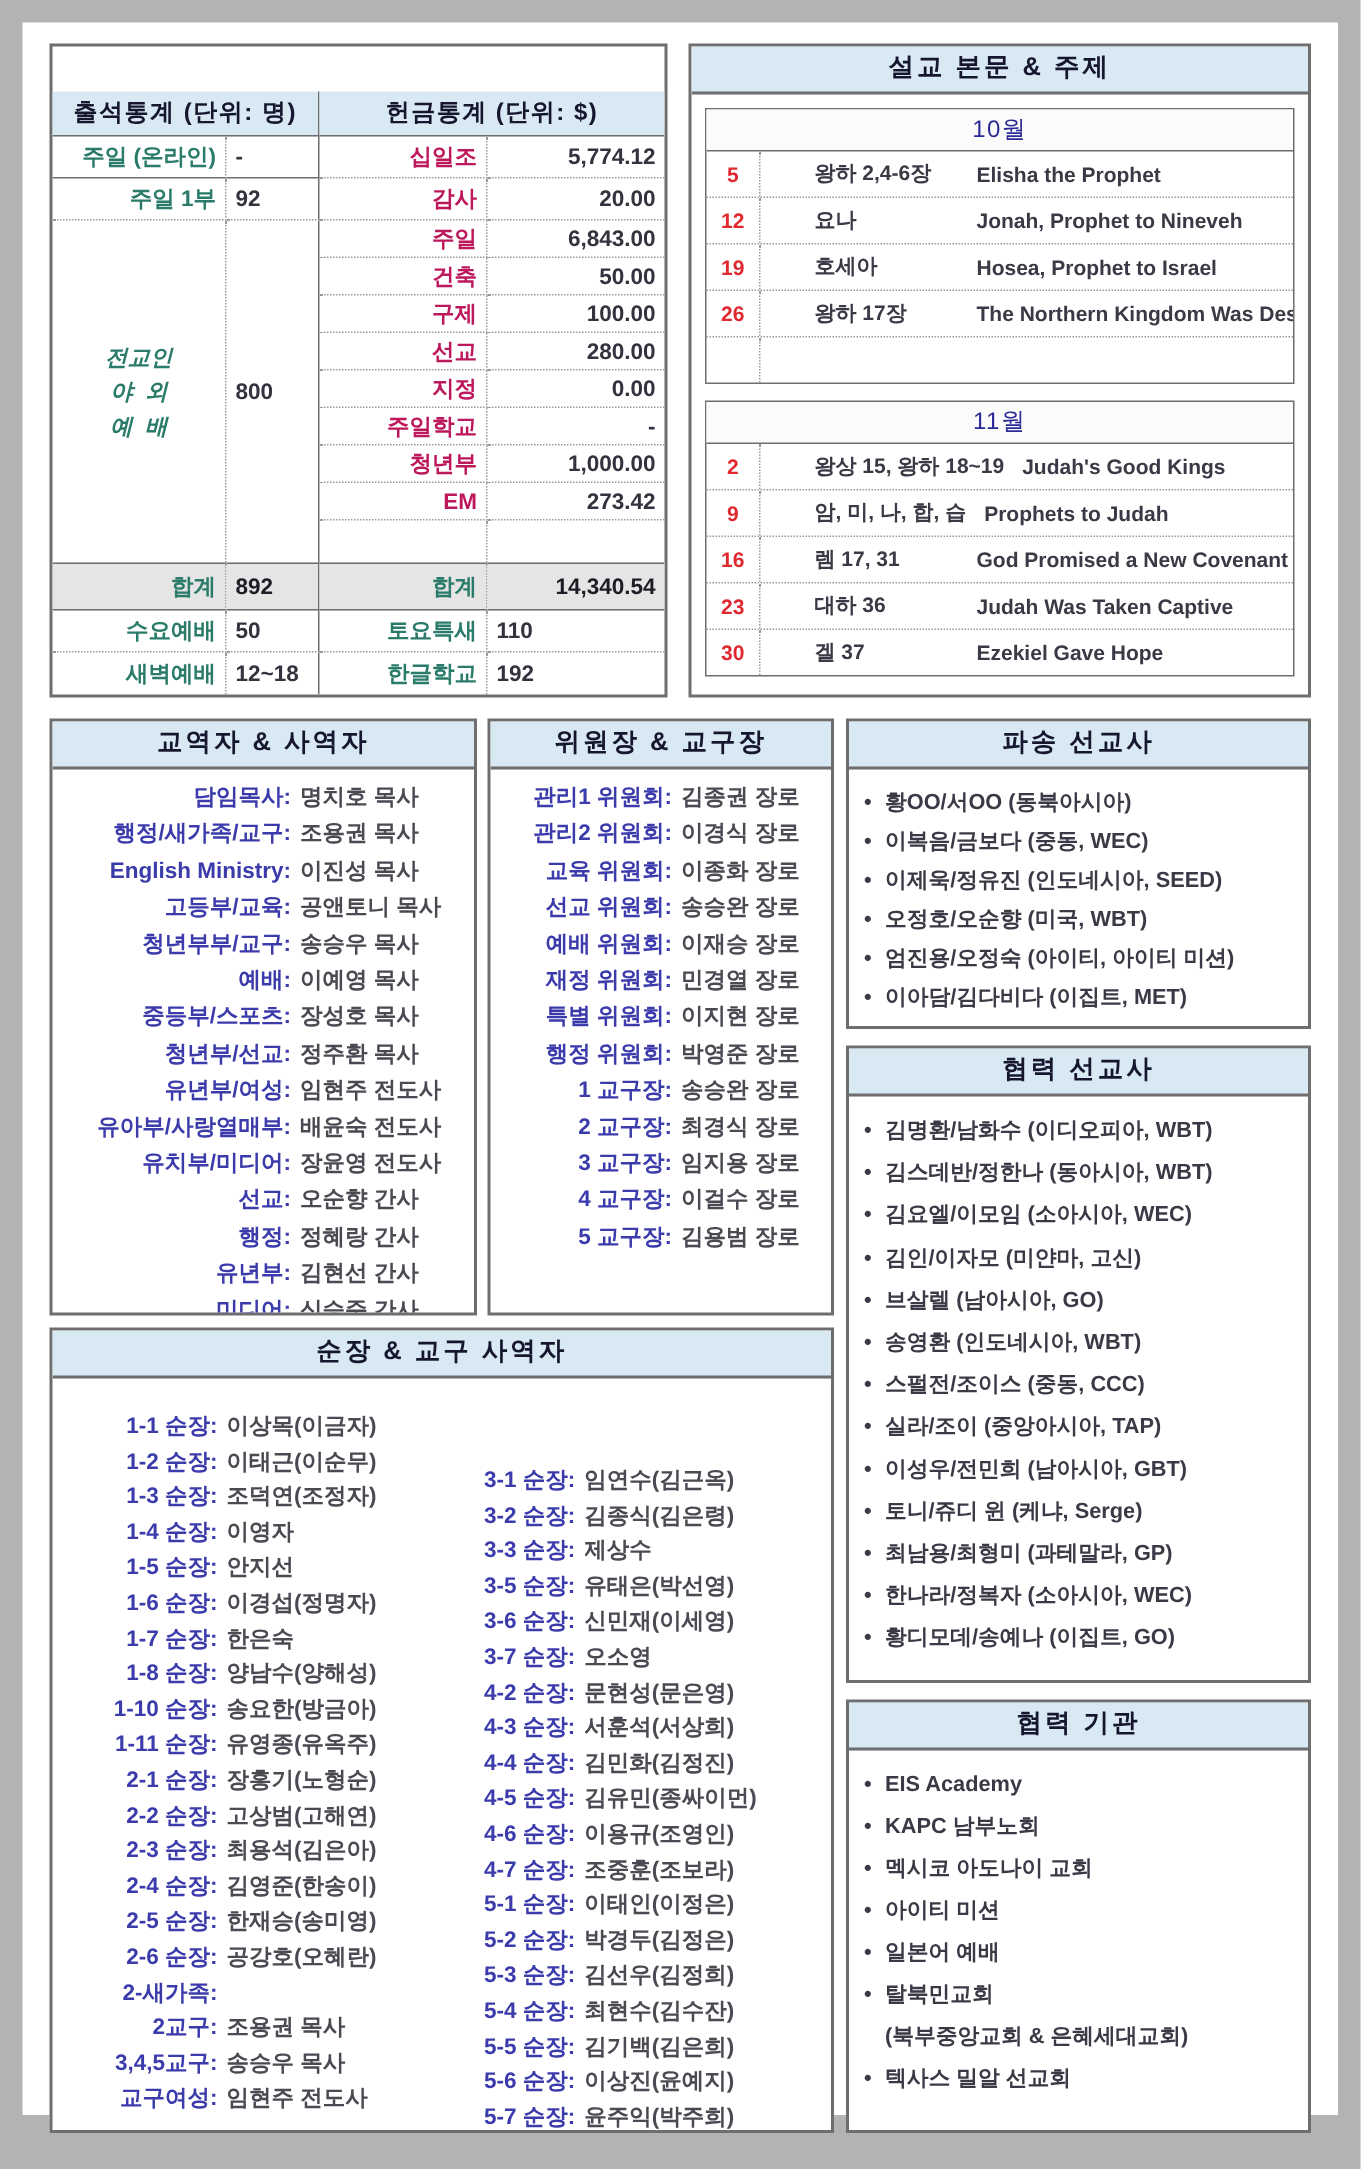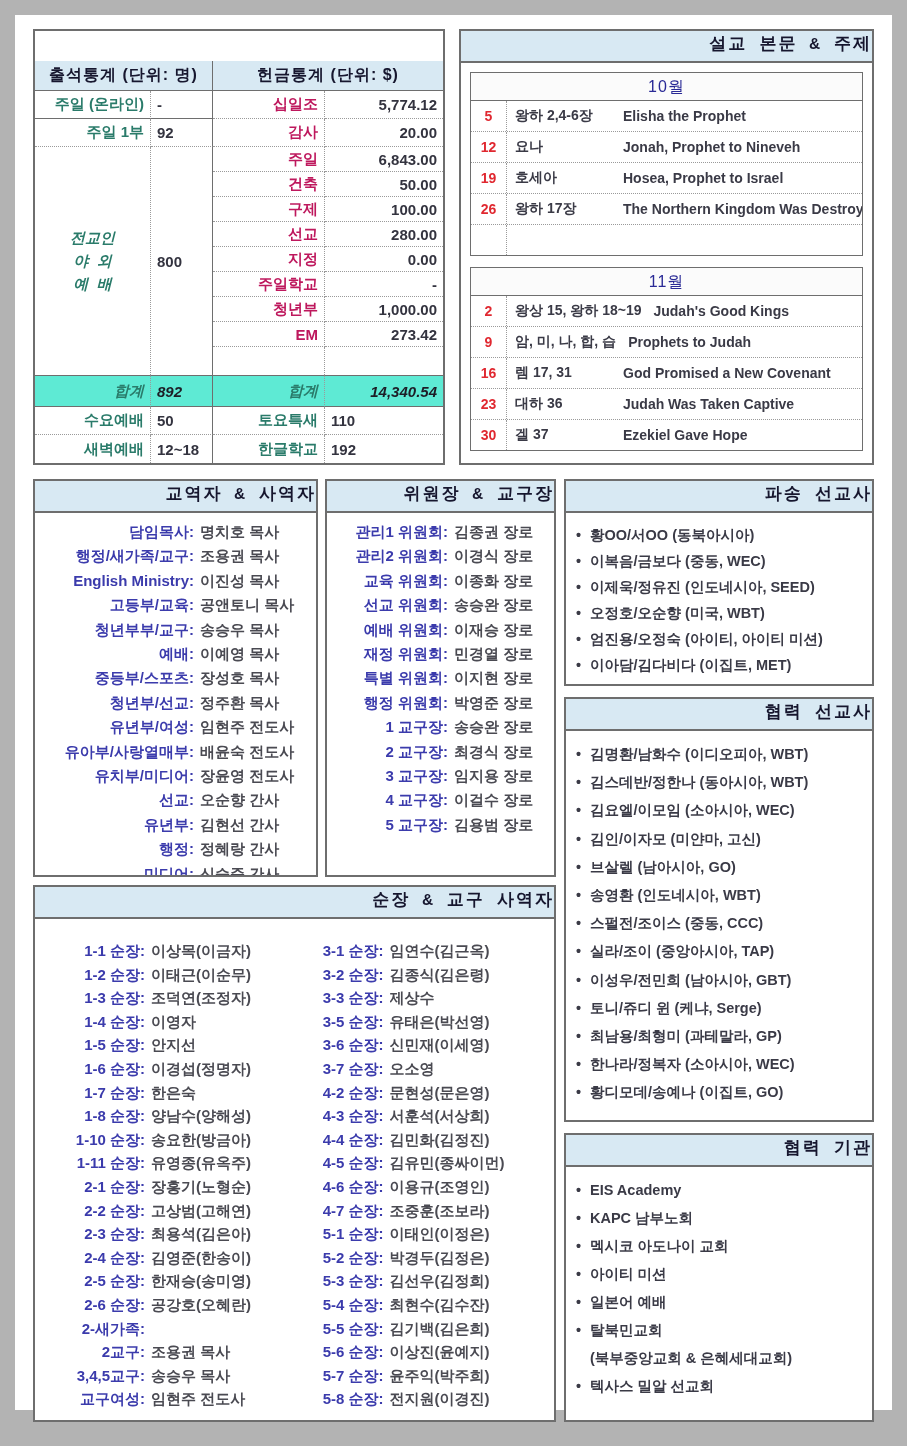--- a/index.html
+++ b/index.html
@@ -1,56 +1,56 @@
 <!DOCTYPE html>
 <html><head>
 <meta charset="utf-8">
 <style>
   html,body{margin:0;padding:0;}
   body{background:#b3b3b3;font-family:"Liberation Sans","DejaVu Sans",sans-serif;}
   .frame{width:907px;height:1446px;box-sizing:border-box;padding:15px 15px 36px 15px;overflow:hidden;}
   .sheet{background:#ffffff;width:877px;height:1395px;box-sizing:border-box;padding:14px 18px 8px 18px;}
 
   .box{border:2px solid #6e6e6e;background:#fff;box-sizing:border-box;overflow:hidden;}
-  .box-hdr{background:#d8e9f3;border-bottom:2px solid #6e6e6e;text-align:right;font-weight:bold;
-           font-size:17px;color:#16162e;letter-spacing:2px;height:30px;line-height:28px;font-family:Liberation Mono, monospace;}
+  .box-hdr{background:#d8e9f3;border-bottom:2px solid #6e6e6e;text-align:center;font-weight:bold;
+           font-size:17px;color:#16162e;letter-spacing:2px;height:30px;line-height:28px;}
 
   
   .row1{display:flex;gap:14px;}
   .stats-box{width:412px;}
   .stats-grid{display:grid;grid-template-columns:116px 62px 112px 1fr;
               grid-template-rows:30px 28px 28px repeat(8,25px) 28px 32px 28px 28px;font-size:15px;margin-top:30px;}
   .c{padding:0 6px;display:flex;align-items:center;box-sizing:border-box;white-space:nowrap;}
   .lab{justify-content:flex-end;font-weight:600;}
   .teal{color:#2a7b6a;}
   .brown{color:#be185d;}
   .val-l{justify-content:flex-start;color:#33333f;font-weight:600;}
   .val-r{justify-content:flex-end;color:#33333f;font-weight:600;}
   .br-d{border-right:1px dotted #9a9a9a;}
   .br-s{border-right:1px solid #6e6e6e;}
   .bb-d{border-bottom:1px dotted #9a9a9a;}
   .bb-s{border-bottom:1px solid #6e6e6e;}
   .hdr-c{background:#d8e9f3;font-weight:bold;justify-content:center;color:#16162e;font-size:16px;letter-spacing:1px;}
   .tall-lab{grid-row:4 / span 9;grid-column:1;flex-direction:column;justify-content:center;align-items:center;gap:4px;font-style:italic;}
   .tall-lab span{white-space:pre;}
   .tall-val{grid-row:4 / span 9;grid-column:2;}
-  .tot{background:#5eead4;border-top:1px solid #6e6e6e;border-bottom:1px solid #6e6e6e;font-weight:bold;font-style:italic;}
+  .tot{background:#e5e5e5;border-top:1px solid #6e6e6e;border-bottom:1px solid #6e6e6e;font-weight:bold;}
   .tot.val-l,.tot.val-r{color:#1d1d26;}
 
   
   .sermon-box{flex:1;display:flex;flex-direction:column;}
   .sermon-body{padding:9px;display:flex;flex-direction:column;gap:11px;}
   .mtable{border:1px solid #6e6e6e;}
   .mhdr{background:#fbfbfb;border-bottom:1px solid #6e6e6e;color:#2a2a96;font-weight:normal;text-align:center;
         height:27px;line-height:27px;font-size:16px;letter-spacing:1px;}
   .srow{display:grid;grid-template-columns:36px 1fr;height:30px;align-items:stretch;border-bottom:1px dotted #9a9a9a;font-size:14px;}
   .srow:last-child{border-bottom:none;}
   .sdate{color:#e02830;font-weight:bold;border-right:1px dotted #9a9a9a;display:flex;align-items:center;justify-content:center;}
   .stext{padding:0 8px;display:flex;gap:12px;align-items:center;color:#3a3a46;font-weight:600;white-space:nowrap;overflow:hidden;}
-  .sscript{min-width:96px;}
+  .sscript{min-width:96px;margin-left:28px;}
 
   
   .main{display:flex;gap:8px;margin-top:14px;}
   .col-l{width:523px;display:flex;flex-direction:column;gap:8px;}
   .col-r{width:310px;display:flex;flex-direction:column;gap:11px;}
   .staff-row{display:flex;gap:7px;height:398px;}
   .staff-box{width:285px;}
   .chairs-box{flex:1;}
   .kv-list{padding:7px 9px;}
   .kv{display:grid;grid-template-columns:var(--rolew) 1fr;gap:6px;line-height:24.4px;font-size:15px;white-space:nowrap;}
@@ -301,27 +301,27 @@
                 <span class="role">유치부/미디어:</span>
                 <span class="name">장윤영 전도사</span>
               </div>
 
               <div class="kv">
                 <span class="role">선교:</span>
                 <span class="name">오순향 간사</span>
               </div>
 
               <div class="kv">
+                <span class="role">행정:</span>
+                <span class="name">정혜랑 간사</span>
+              </div>
+
+              <div class="kv">
                 <span class="role">유년부:</span>
                 <span class="name">김현선 간사</span>
-              </div>
-
-              <div class="kv">
-                <span class="role">행정:</span>
-                <span class="name">정혜랑 간사</span>
               </div>
 
               <div class="kv">
                 <span class="role">미디어:</span>
                 <span class="name">신승준 간사</span>
               </div>
             </div>
         </div>
         <div class="box chairs-box">
           <div class="box-hdr">위원장 &amp; 교구장</div>
@@ -494,21 +494,21 @@
               <div class="kv">
                 <span class="role">3,4,5교구:</span>
                 <span class="name">송승우 목사</span>
               </div>
 
               <div class="kv">
                 <span class="role">교구여성:</span>
                 <span class="name">임현주 전도사</span>
               </div>
             </div>
-          <div class="lcol lcol-right kv-list" style="padding:0;">
+          <div class="lcol lcol-right kv-list" style="padding:0;margin-top:36px;">
 
               <div class="kv">
                 <span class="role">3-1 순장:</span>
                 <span class="name">임연수(김근옥)</span>
               </div>
 
               <div class="kv">
                 <span class="role">3-2 순장:</span>
                 <span class="name">김종식(김은령)</span>
               </div>

